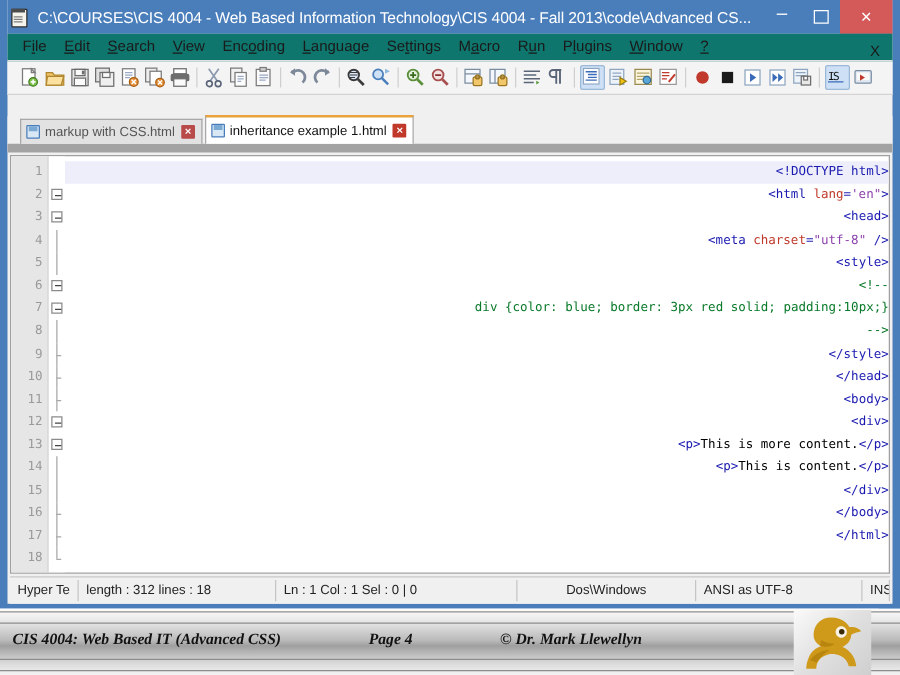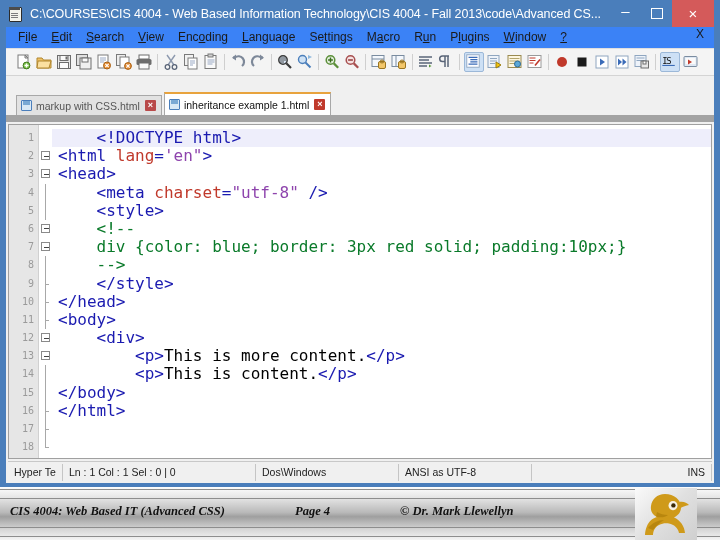--- a/index.html
+++ b/index.html
@@ -47,22 +47,22 @@
     letter-spacing:-0.1px;
   }
   .win-btns{position:absolute;right:0;top:0;height:27px;display:flex;align-items:stretch;}
   .win-btn{width:31px;display:flex;align-items:center;justify-content:center;color:#ffffff;font-size:13px;}
   .win-btn.min{font-size:15px;padding-bottom:6px;}
   .win-btn.max span{display:block;width:10px;height:9px;border:1.5px solid #fff;}
   .win-btn.close{background:#d45a5a;width:42px;font-size:15px;}
 
   
   .menubar{
-    height:21px;background:#3b82f6;
-    display:flex;align-items:flex-start;
+    height:21px;background:#0f766e;
+    display:flex;align-items:flex-end;
     border-bottom:1px solid #dfdfdf;
     position:relative;
   }
   .menu-item{
     font-size:12px;color:#1a1a1a;padding:0 7px;white-space:nowrap;
     line-height:21px;
   }
   .menu-item:first-child{padding-left:12px;}
   .menu-item .acc{text-decoration:underline;}
   .menu-x{position:absolute;right:10px;font-size:12px;color:#1a1a1a;}
@@ -135,21 +135,21 @@
     position:absolute;left:2px;top:4px;width:9px;height:9px;
     border:1px solid #8a8a8a;background:#fff;box-sizing:border-box;
   }
   .fold-box:after{
     content:"";position:absolute;left:1.5px;top:3.5px;width:5px;height:1px;background:#444;
   }
   .fold-line{position:absolute;left:6px;width:1px;background:#a8a8a8;}
   .fold-tick{position:absolute;left:6px;width:4px;height:1px;background:#a8a8a8;}
   .code{
     flex:1;padding-top:4px;position:relative;overflow:hidden;
-    font-family:"DejaVu Sans Mono",monospace;font-size:16px;
+    font-family:"DejaVu Sans Mono",monospace;font-size:10px;text-align:right;
   }
   .cline{
     height:18.2px;line-height:18.2px;white-space:pre;padding-left:6px;
     color:#000;
   }
   .cline.cur{background:#eeeefb;}
   .tg{color:#1a1ab0;}
   .at{color:#c0392b;}
   .av{color:#8e44ad;}
   .cm{color:#0a7a2a;}
@@ -161,21 +161,21 @@
     font-size:10.5px;color:#222;border-top:1px solid #c8c8c8;
     margin:2px 2px 0 2px;
   }
   .sb-cell{
     padding:0 6px;height:17px;line-height:17px;
     border-right:1px solid #c5c5c5;white-space:nowrap;overflow:hidden;
   }
   .sb-cell.c1{width:42px;flex:0 0 auto;}
   .sb-cell.c2{width:145px;flex:0 0 auto;}
   .sb-cell.c3{width:180px;flex:0 0 auto;}
-  .sb-cell.c4{width:130px;flex:0 0 auto;}
+  .sb-cell.c4{width:130px;flex:0 0 auto;text-align:center;}
   .sb-cell.c5{width:120px;flex:0 0 auto;}
   .sb-cell.c6{flex:1;text-align:right;}
 
   
   .footer{
     position:absolute;left:0;top:487px;width:703px;height:53px;
     background:linear-gradient(to bottom,#ffffff 0%,#c9c9c9 45%,#a8a8a8 60%,#e9e9e9 100%);
   }
   .footer-bar{
     position:absolute;left:0;top:0;width:720px;height:53px;
@@ -571,27 +571,29 @@
             <div class="cline"><span class="tx">    </span><span class="tg">&lt;style&gt;</span></div>
             <div class="cline"><span class="tx">    </span><span class="cm">&lt;!--</span></div>
             <div class="cline"><span class="tx">    </span><span class="cm">div {color: blue; border: 3px red solid; padding:10px;}</span></div>
             <div class="cline"><span class="tx">    </span><span class="cm">--&gt;</span></div>
             <div class="cline"><span class="tx">    </span><span class="tg">&lt;/style&gt;</span></div>
             <div class="cline"><span class="tg">&lt;/head&gt;</span></div>
             <div class="cline"><span class="tg">&lt;body&gt;</span></div>
             <div class="cline"><span class="tx">    </span><span class="tg">&lt;div&gt;</span></div>
             <div class="cline"><span class="tx">        </span><span class="tg">&lt;p&gt;</span><span class="tx">This is more content.</span><span class="tg">&lt;/p&gt;</span></div>
             <div class="cline"><span class="tx">        </span><span class="tg">&lt;p&gt;</span><span class="tx">This is content.</span><span class="tg">&lt;/p&gt;</span></div>
+            <div class="cline"><span class="tx">    </span><span class="tg">&lt;/div&gt;</span></div>
             <div class="cline"><span class="tg">&lt;/body&gt;</span></div>
             <div class="cline"><span class="tg">&lt;/html&gt;</span></div>
           </div>
       </div>
 
       <div class="statusbar">
         <div class="sb-cell c1">Hyper Te</div>
+        <div class="sb-cell c2">length : 312   lines : 18</div>
         <div class="sb-cell c3">Ln : 1   Col : 1   Sel : 0 | 0</div>
         <div class="sb-cell c4">Dos\Windows</div>
         <div class="sb-cell c5">ANSI as UTF-8</div>
         <div class="sb-cell c6">
           <span>INS</span>
           
         </div>
       </div>
 
     </div>

